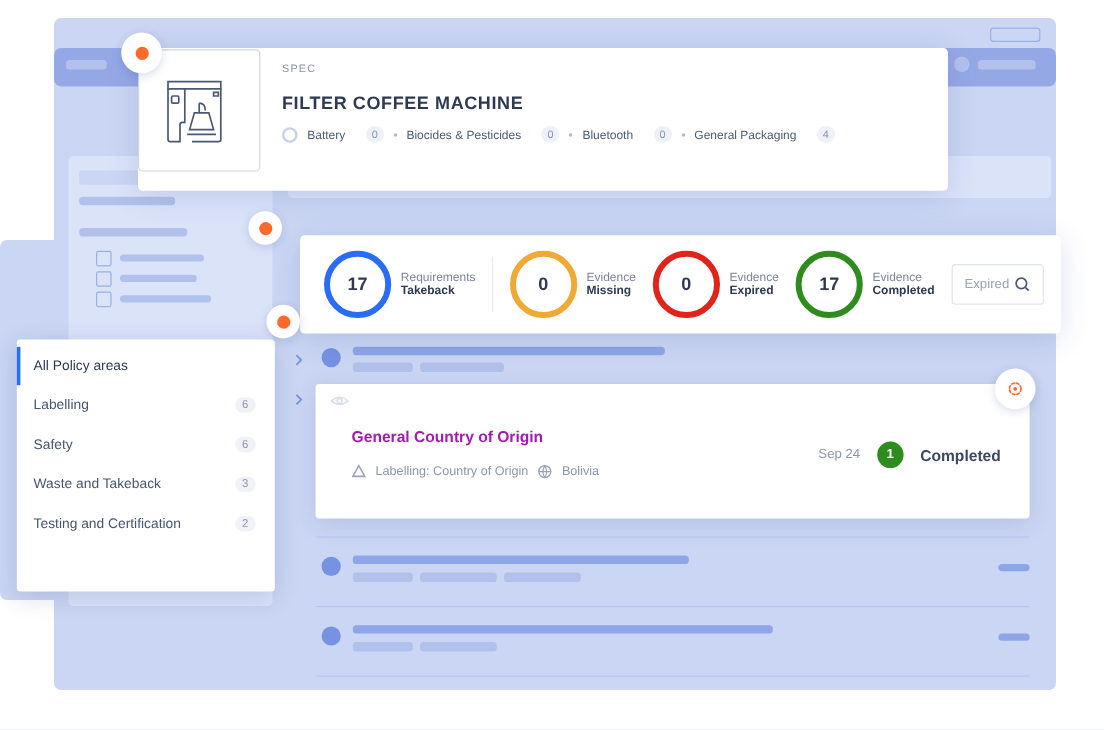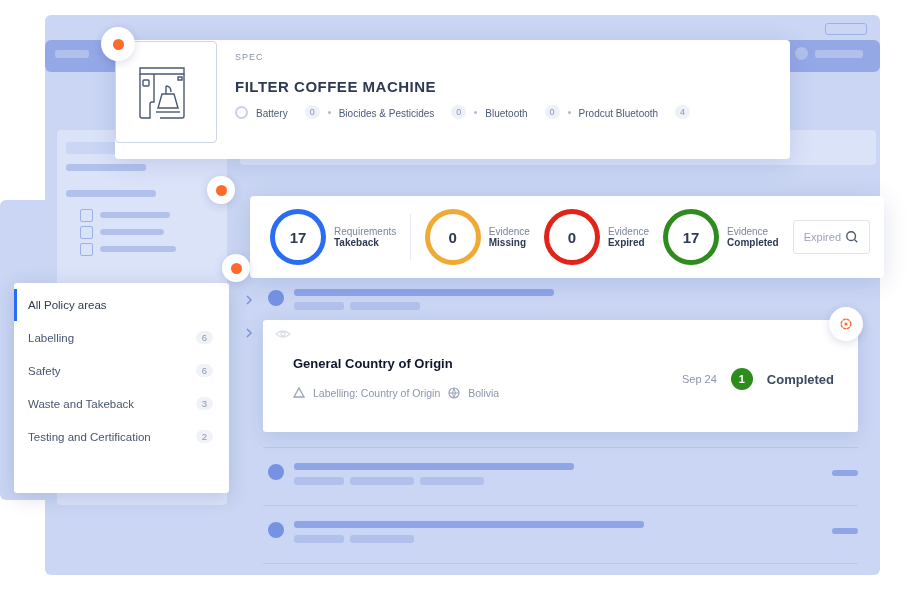--- a/index.html
+++ b/index.html
@@ -40,21 +40,21 @@
   
   
   .policy{position:absolute;left:14px;top:283px;width:215px;height:198px;background:#fff;border-radius:3px;box-shadow:0 4px 20px rgba(50,60,140,0.18);padding:6px 0}
   .p-item{font-size:11.5px;color:#47566f;padding:10px 16px 10px 14px;display:flex;justify-content:space-between;align-items:flex-end}
   .p-item.sel{border-left:3px solid #2a6df4;padding-left:11px;color:#2e3a52;font-weight:500}
   .p-ct{background:#f0f2f8;border-radius:8px;font-size:9.5px;padding:1px 6px;color:#8d97ad}
   
   
   .req{position:absolute;left:263px;top:320px;width:595px;height:112px;background:#fff;border-radius:3px;box-shadow:0 4px 20px rgba(50,60,140,0.13)}
   .req-eye{position:absolute;left:12px;top:8px;color:#d8deeb}
-  .req-title{position:absolute;left:30px;top:36px;font-weight:700;color:#0f172a;font-size:13px}
+  .req-title{position:absolute;left:30px;top:36px;font-weight:700;color:#a21caf;font-size:13px}
   .req-meta{position:absolute;left:30px;top:67px;display:flex;align-items:flex-start;gap:8px;font-size:10.5px;color:#8b96ab}
   .req-right{position:absolute;right:24px;top:48px;display:flex;align-items:center;gap:14px}
   .req-date{font-size:11px;color:#8b96ab}
   .req-n{width:22px;height:22px;border-radius:50%;background:#2e8b1d;color:#fff;font-size:11px;font-weight:700;display:flex;align-items:center;justify-content:center}
   .req-status{font-weight:700;color:#3d495f;font-size:13px}
   
   
   .pulse{position:absolute;width:34px;height:34px;border-radius:50%;background:#fff;box-shadow:0 2px 8px rgba(50,60,140,0.18);display:flex;align-items:center;justify-content:center}
   .pulse::after{content:"";width:11px;height:11px;border-radius:50%;background:#ff6a2c}
   .pulse.sm{width:28px;height:28px}
@@ -155,21 +155,21 @@
           <span>Biocides &amp; Pesticides</span>
           <span class="tag-ct">0</span>
         </span>
       <span class="dot-sep"></span>
       <span class="tag">
           <span>Bluetooth</span>
           <span class="tag-ct">0</span>
         </span>
       <span class="dot-sep"></span>
       <span class="tag">
-          <span>Prodcut Bluetooth</span>
+          <span>General Packaging</span>
           <span class="tag-ct">4</span>
         </span>
     </div>
   </div>
 </div>
 
 <div class="stats">
   <div class="stat">
     <div class="donut" id="d0" style="border: 5px solid rgb(42, 109, 244);">
         <span>17</span>

